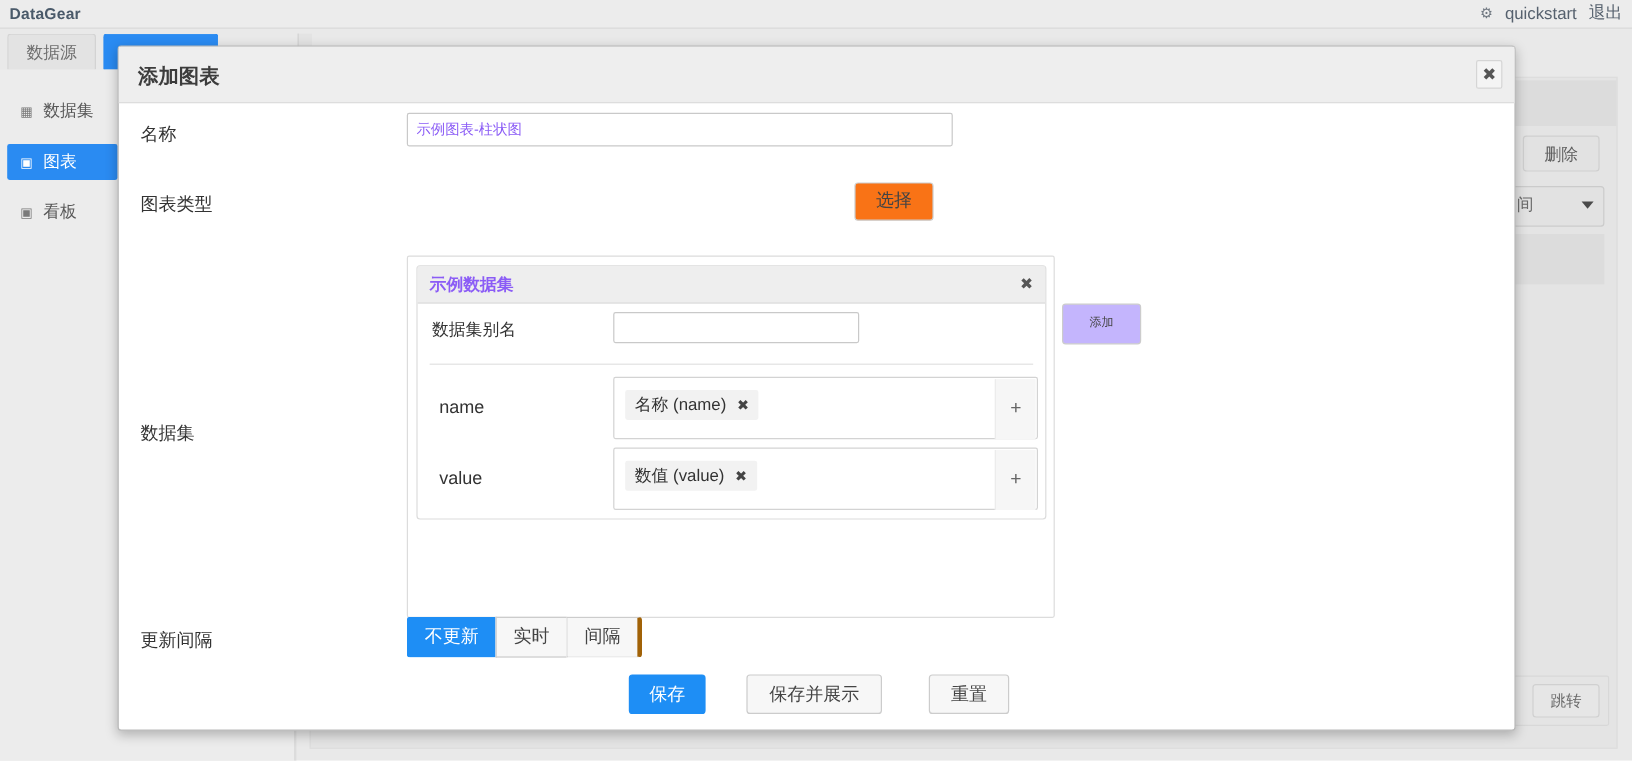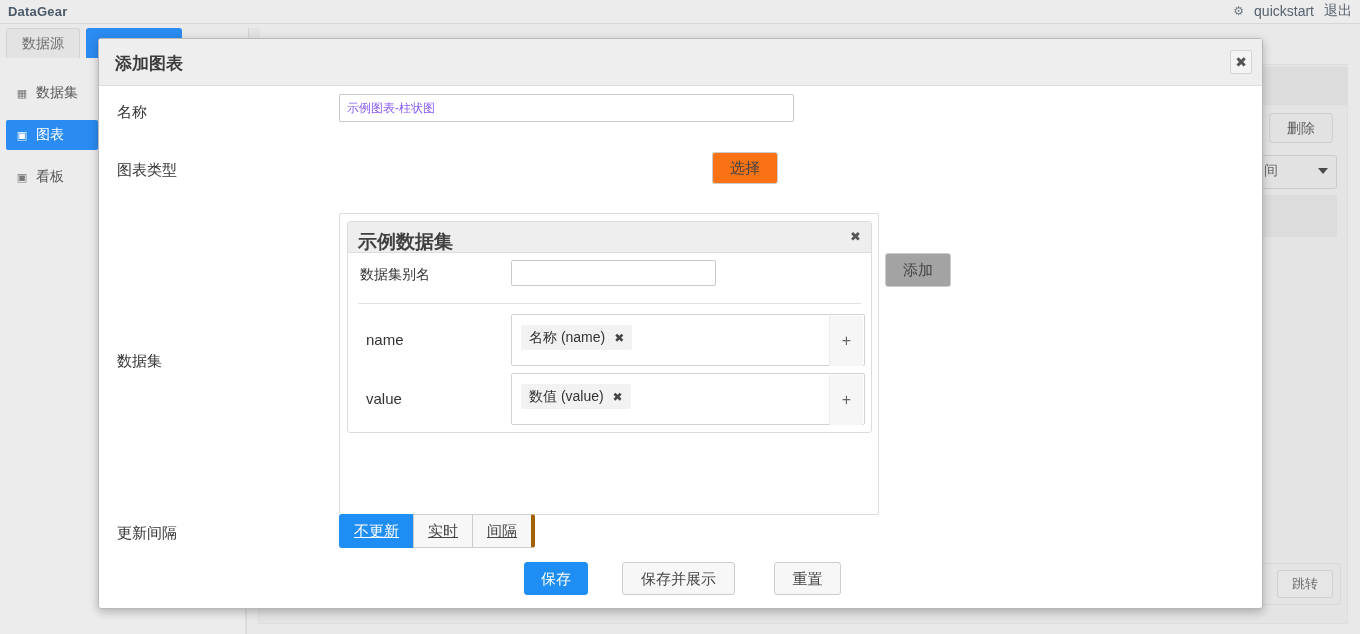--- a/index.html
+++ b/index.html
@@ -152,21 +152,21 @@
     border: 1px solid #dcdcdc; background: #fff; border-radius: 2px;
   }
   .ds-card {
     position: absolute; left: 7px; top: 7px; width: 525px; height: 212px;
     border: 1px solid #dcdcdc; border-radius: 3px; background: #fff;
   }
   .ds-card-head {
     position: absolute; left: 0; top: 0; width: 100%; height: 31px;
     background: #eeeeee; border-bottom: 1px solid #dddddd;
   }
-  .ds-card-title { position: absolute; left: 10px; top: 7px; font-size: 19px; font-weight: bold; color: #404040; }
+  .ds-card-title { position: absolute; left: 10px; top: 7px; font-size: 14px; font-weight: bold; color: #8b5cf6; }
   .ds-card-close {
     position: absolute; right: 10px; top: 7px; font-size: 13px; color: #555; cursor: pointer;
   }
   .ds-alias-lbl { position: absolute; left: 12px; top: 44px; font-size: 14px; color: #333; }
   .ds-alias-inp {
     position: absolute; left: 163px; top: 38px; width: 205px; height: 26px;
     border: 1px solid #c9c9c9; border-radius: 2px; background: #fff;
     font-size: 13px; padding: 0 6px; font-family: inherit;
   }
   .ds-sep { position: absolute; left: 10px; right: 10px; top: 81px; height: 1px; background: #e2e2e2; }
@@ -186,31 +186,31 @@
   .sig-plus {
     position: absolute; right: 1px; top: 1px; width: 34px; height: 50px; line-height: 50px;
     text-align: center; font-size: 16px; color: #666; background: #f6f6f6;
     border-left: 1px solid #ececec; cursor: pointer;
   }
   .row-name { top: 92px; }
   .row-value { top: 151px; }
 
   .btn-add {
     position: absolute; left: 786px; top: 214px; width: 66px; height: 34px; line-height: 32px;
-    text-align: center; font-size: 15px; color: #444;
-    background: #a3a3a3; border: 1px solid #cccccc; border-radius: 3px; cursor: pointer;
+    text-align: center; font-size: 10px; color: #444;
+    background: #c4b5fd; border: 1px solid #cccccc; border-radius: 3px; cursor: pointer;
   }
 
   
   .lbl-interval { left: 18px; top: 485px; }
   .btn-group { position: absolute; left: 240px; top: 475px; display: flex; }
   .bg-btn {
     height: 34px; line-height: 32px; padding: 0 14px; font-size: 15px;
     color: #444; background: #f7f7f7; border: 1px solid #cccccc;
-    border-right: none; cursor: pointer; text-decoration: underline;
+    border-right: none; cursor: pointer;
   }
   .bg-btn:first-child { border-radius: 3px 0 0 3px; }
   .bg-btn:last-child { border-right: 4px solid #a16207; border-radius: 0 3px 3px 0; }
   .bg-btn.active { background: #1e8ef5; border-color: #1e8ef5; color: #fff; }
 
   
   .foot-btn {
     position: absolute; top: 523px; height: 33px; line-height: 31px;
     text-align: center; font-size: 15px; border-radius: 3px; cursor: pointer;
   }

